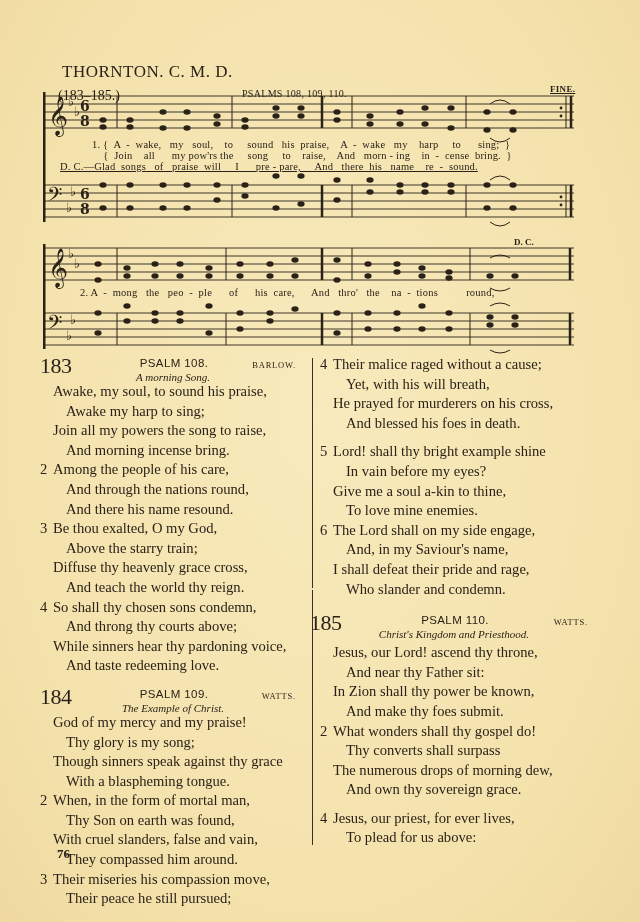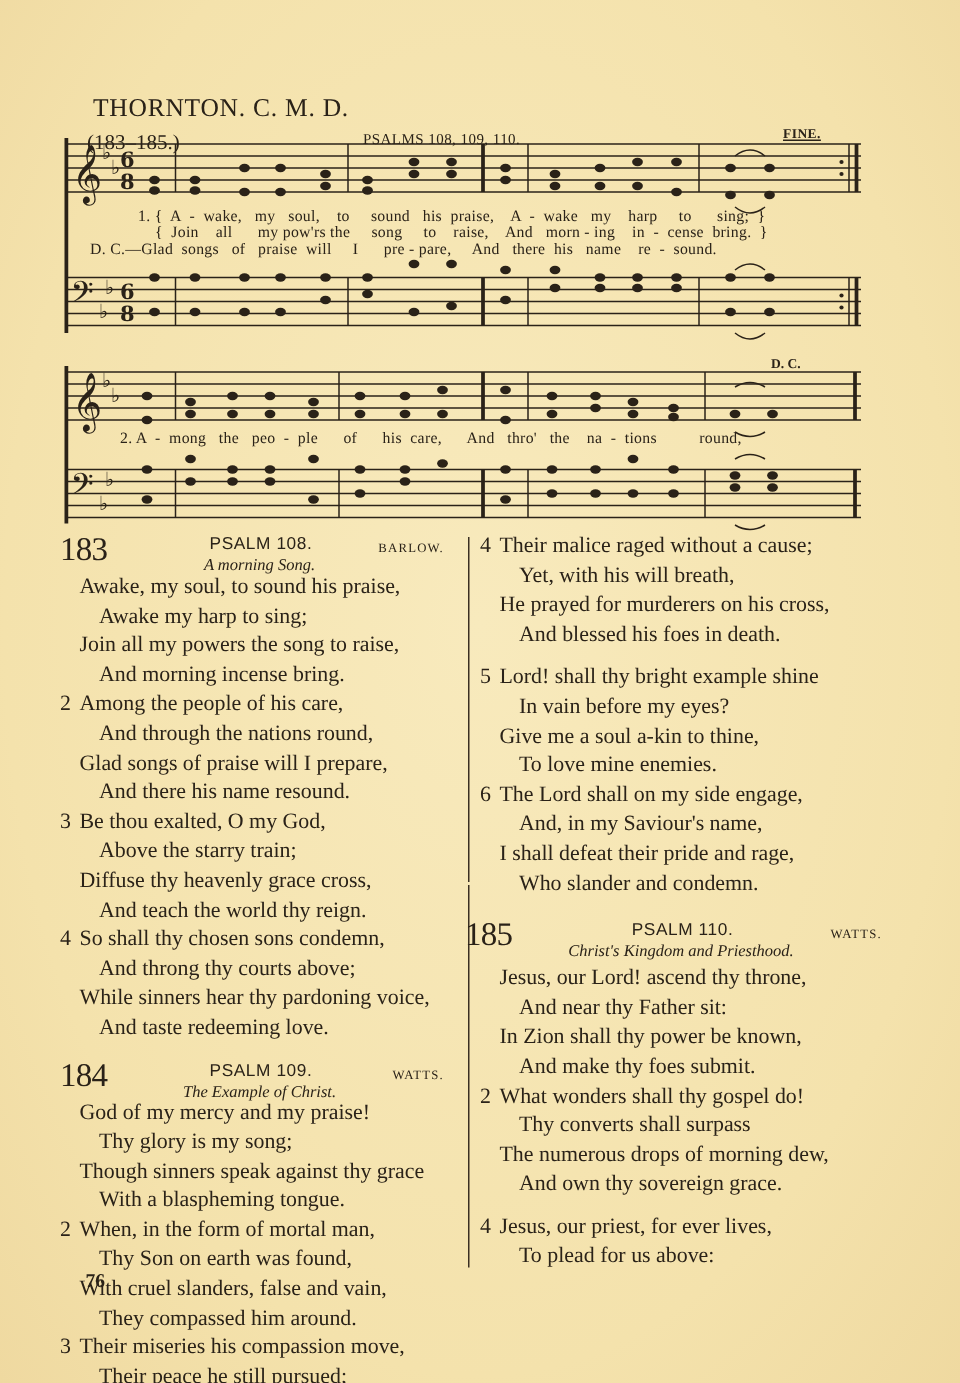--- a/index.html
+++ b/index.html
@@ -12,21 +12,21 @@
   }
   .page-bg {
     position: absolute; inset: 0;
     background: radial-gradient(ellipse at 50% 45%, #f8eabd 0%, #f4e2ac 70%, #efd9a0 100%);
   }
   .abs { position: absolute; }
   .running-head { top: 43px; left: 46px; width: 520px; height: 18px; font-size: 14px; margin-top: 45px; }
   .running-head .range { position: absolute; left: 12px; top: 0; }
   .running-head .title { position: absolute; left: 196px; top: 0; letter-spacing: 0.3px; font-size: 10px; }
   .tune-name { top: 62px; left: 62px; font-size: 17px; letter-spacing: 0.5px; }
-  .fine-mark { top: 84px; left: 522px; font-size: 9px; font-weight: bold; letter-spacing: 0.3px; text-decoration: underline; }
+  .fine-mark { top: 84px; left: 550px; font-size: 9px; font-weight: bold; letter-spacing: 0.3px; text-decoration: underline; }
   .dc-mark { top: 237px; left: 514px; font-size: 9px; font-weight: bold; }
 
   
   .staff-svg { position: absolute; left: 0; top: 0; }
   .lyric-row { position: absolute; font-size: 10.5px; font-family: "Liberation Serif", serif; white-space: pre; letter-spacing: 0.2px; }
 
   
   .col { position: absolute; font-size: 14.6px; line-height: 19.6px; }
   .col-left { left: 40px; width: 268px; }
   .col-right { left: 320px; width: 280px; }
@@ -281,21 +281,21 @@
       <path d="M490 222 Q500 230 510 222"></path>
     <path d="M490 258 Q500 252 510 258"></path>
       <path d="M490 288 Q500 294 510 288"></path>
     <path d="M490 306 Q500 300 510 306"></path>
       <path d="M490 350 Q500 356 510 350"></path>
   </g>
 </svg>
 
 <div class="lyric-row" style="left:92px; top:139px;">1. {  A  -  wake,   my   soul,    to     sound   his  praise,    A  -  wake   my    harp     to      sing;  }</div>
 <div class="lyric-row" style="left:92px; top:150px;">    {  Join    all      my pow'rs the     song     to    raise,    And   morn - ing    in  -  cense  bring.  }</div>
-<div class="lyric-row" style="left:60px; top:161px;">D. C.—Glad  songs   of   praise  will     I      pre - pare,     And   there  his   name    re  -  sound.</div>
+<div class="lyric-row" style="left:60px; top:161px;text-decoration:underline;">D. C.—Glad  songs   of   praise  will     I      pre - pare,     And   there  his   name    re  -  sound.</div>
 <div class="lyric-row" style="left:80px; top:287px;">2. A  -  mong   the   peo  -  ple      of      his  care,      And   thro'   the    na  -  tions          round,</div>
 
 <div class="col-divider" style="top:358px; height:230px;"></div>
 <div class="col-divider" style="top:590px; height:255px;"></div>
 
 <div class="col col-left" style="top:354px;">
 
   <div class="hymn-head">
     <span class="hymn-num">183</span>
     <span class="psalm-title">PSALM 108.</span>
@@ -304,21 +304,20 @@
   </div>
   <div style="margin-top:-8px;">
     <div class="line ind1">Awake, my soul, to sound his praise,</div>
     <div class="line ind2">Awake my harp to sing;</div>
     <div class="line ind1">Join all my powers the song to raise,</div>
     <div class="line ind2">And morning incense bring.</div>
   </div>
   <div>
     <div class="line"><span class="num">2</span><span>Among the people of his care,</span></div>
     <div class="line ind2">And through the nations round,</div>
-    <div class="line ind1">Glad songs of praise will I prepare,</div>
     <div class="line ind2">And there his name resound.</div>
   </div>
   <div>
     <div class="line"><span class="num">3</span><span>Be thou exalted, O my God,</span></div>
     <div class="line ind2">Above the starry train;</div>
     <div class="line ind1">Diffuse thy heavenly grace cross,</div>
     <div class="line ind2">And teach the world thy reign.</div>
   </div>
   <div>
     <div class="line"><span class="num">4</span><span>So shall thy chosen sons condemn,</span></div>

